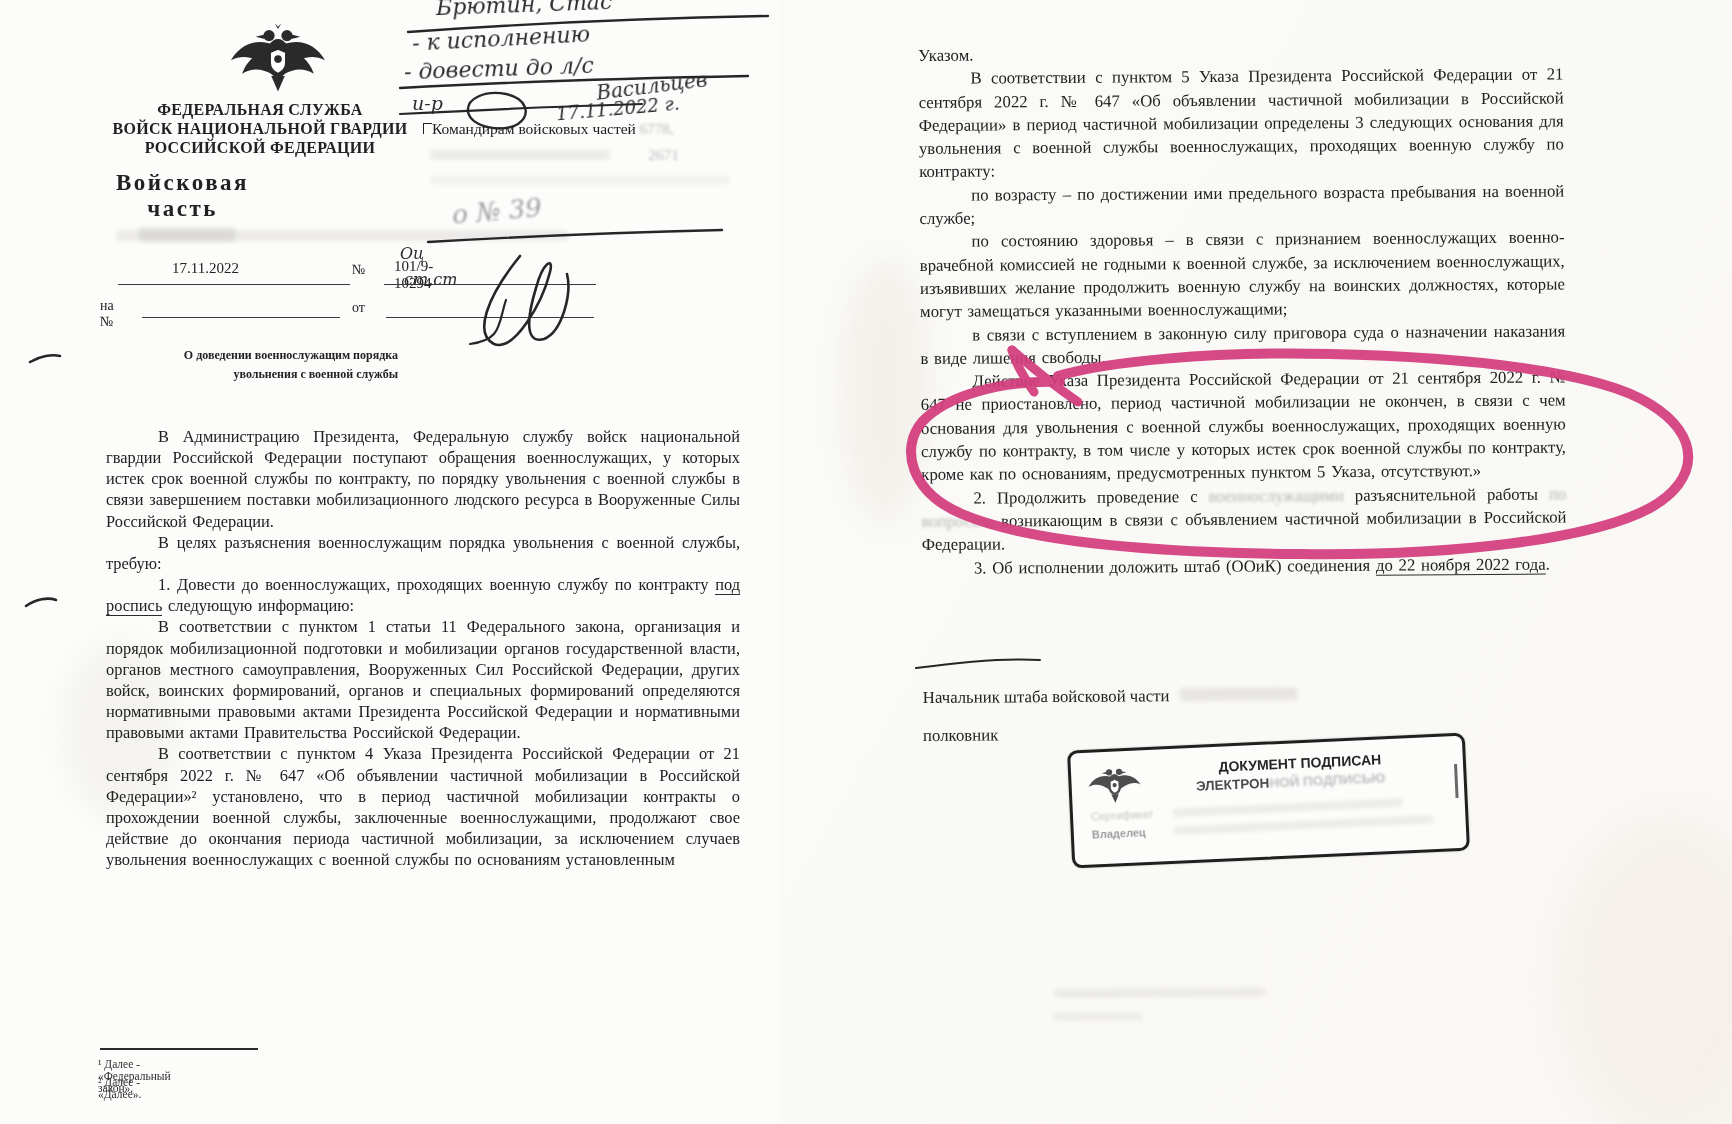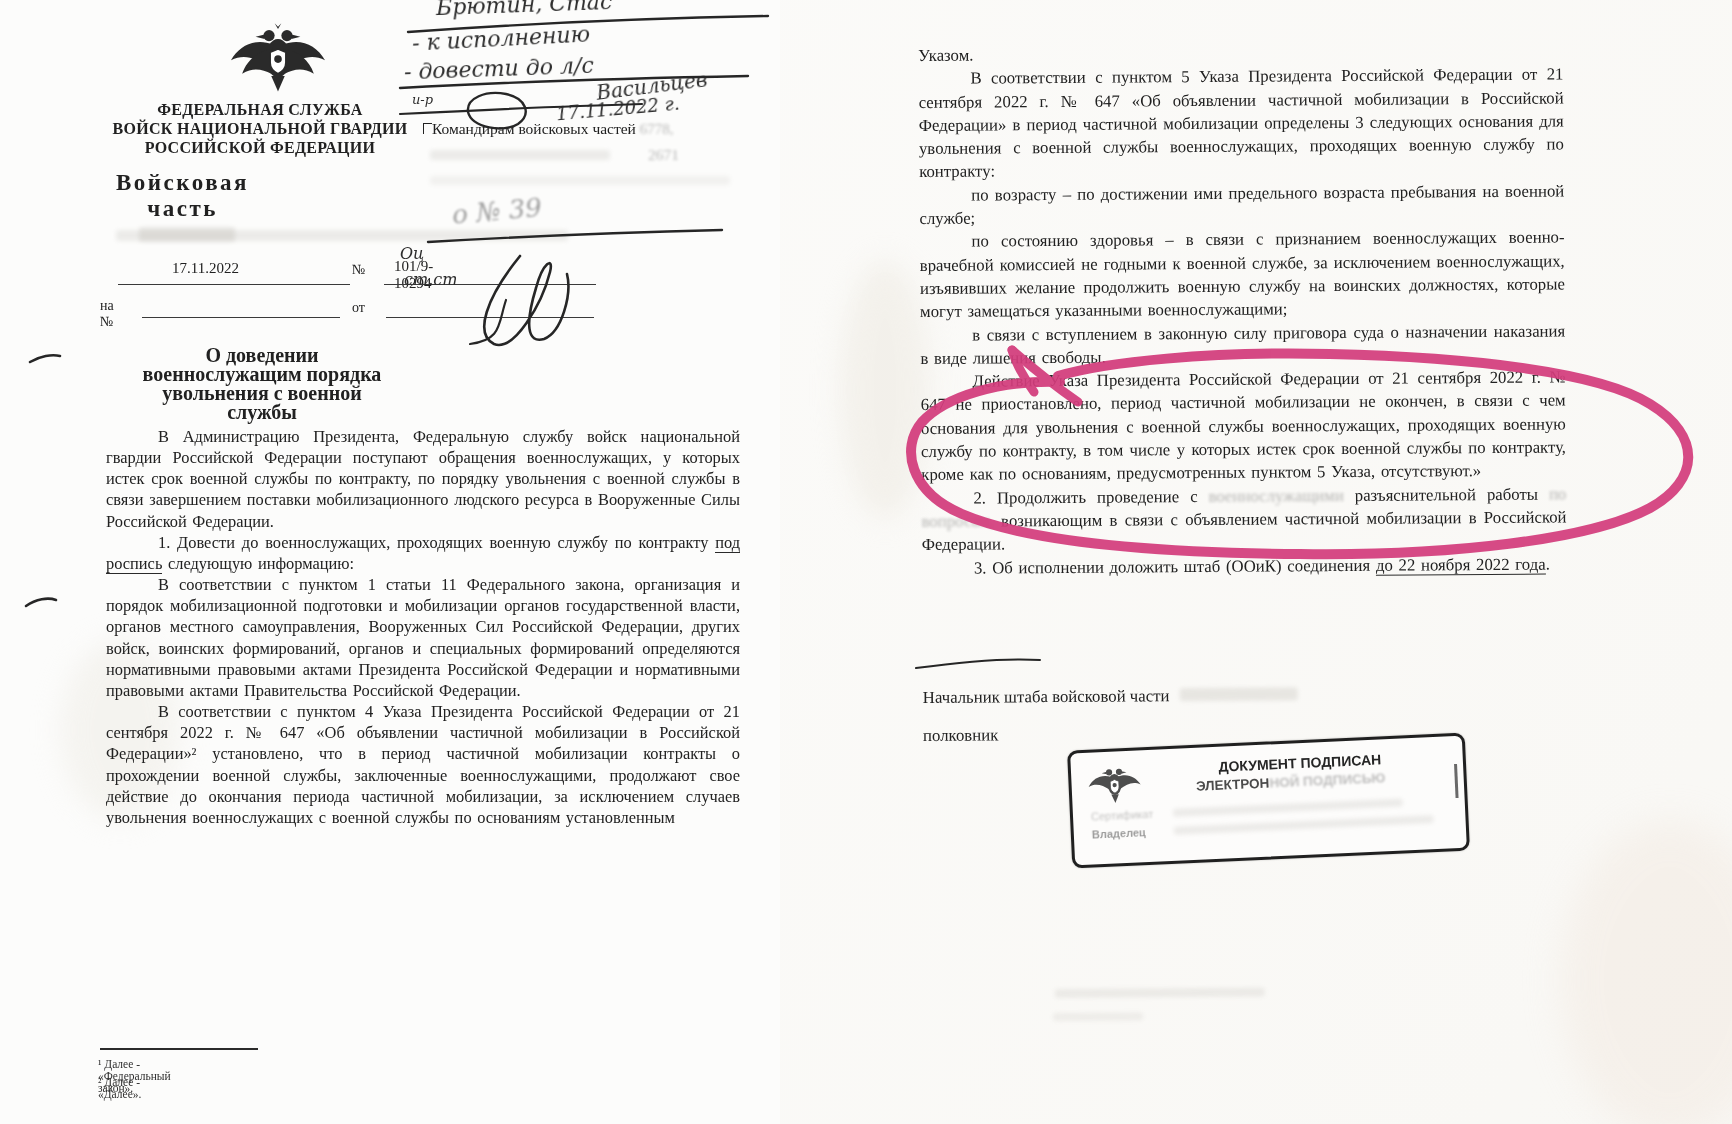--- a/index.html
+++ b/index.html
@@ -6,22 +6,22 @@
   .canvas{position:relative;width:1732px;height:1124px;background:#fcfcfb;overflow:hidden;
           font-family:"Liberation Serif",serif;color:#212121;}
   .blotch{position:absolute;border-radius:50%;pointer-events:none;}
   .page{position:absolute;}
   
   .lh-line{position:absolute;left:95px;width:330px;text-align:center;font-weight:bold;
            font-size:16px;line-height:19px;letter-spacing:.3px;}
   .unit-title{position:absolute;left:116px;top:170px;font-size:23px;font-weight:bold;letter-spacing:2.5px;text-align:center;}
   .ref-text{position:absolute;font-size:15px;}
   .form-line{position:absolute;border-top:1.6px solid #3a3a3a;height:0;}
-  .subject{position:absolute;left:126px;top:346px;width:272px;text-align:center;
-           font-weight:bold;font-size:20px;line-height:19px;}
+  .subject{position:absolute;left:126px;top:346px;width:272px;text-align:right;
+           font-weight:bold;font-size:12px;line-height:19px;}
   .doc-body{position:absolute;text-align:justify;}
   .doc-body p{margin:0;text-indent:52px;word-spacing:1.5px;}
   .left-body{left:106px;top:426px;width:634px;font-size:16.4px;line-height:21.15px;}
   .right-body{left:920px;top:42px;width:645px;font-size:16.8px;line-height:23.3px;}
   .u{border-bottom:1.6px solid #2a2a2a;}
   .fn-rule{position:absolute;left:100px;top:1048px;width:158px;border-top:2px solid #2b2b2b;}
   .fn{position:absolute;left:98px;font-size:11.5px;color:#2e2e2e;}
   
   .hand{position:absolute;font-family:"DejaVu Serif",serif;font-style:italic;color:#2d2d2d;
         white-space:nowrap;filter:blur(.2px);}
@@ -102,33 +102,34 @@
     <div class="ref-text" style="left:352px;top:300px;font-size:14px;">от</div>
     <div class="form-line" style="left:386px;top:317px;width:208px;"></div>
 
     <div class="subject">
       <div>О доведении военнослужащим порядка</div>
       <div>увольнения с военной службы</div>
     </div>
 
     <div class="doc-body left-body">
       <p><span>В Администрацию Президента, Федеральную службу войск национальной гвардии Российской Федерации поступают обращения военнослужащих, у которых истек срок военной службы по контракту, по порядку увольнения с военной службы в связи завершением поставки мобилизационного людского ресурса в Вооруженные Силы Российской Федерации.</span></p>
+      <p><span>В целях разъяснения военнослужащим порядка увольнения с военной службы, требую:</span></p>
       <p><span>1. Довести до военнослужащих, проходящих военную службу по контракту </span><span class="u">под роспись</span><span> следующую информацию:</span></p>
       <p><span>В соответствии с пунктом 1 статьи 11 Федерального закона, организация и порядок мобилизационной подготовки и мобилизации органов государственной власти, органов местного самоуправления, Вооруженных Сил Российской Федерации, других войск, воинских формирований, органов и специальных формирований определяются нормативными правовыми актами Президента Российской Федерации и нормативными правовыми актами Правительства Российской Федерации.</span></p>
       <p><span>В соответствии с пунктом 4 Указа Президента Российской Федерации от 21 сентября 2022 г. № 647 «Об объявлении частичной мобилизации в Российской Федерации»² установлено, что в период частичной мобилизации контракты о прохождении военной службы, заключенные военнослужащими, продолжают свое действие до окончания периода частичной мобилизации, за исключением случаев увольнения военнослужащих с военной службы по основаниям установленным</span></p>
     </div>
 
     <div class="fn-rule"></div>
     <div class="fn" style="top:1058px;">¹ Далее - «Федеральный закон».</div>
     <div class="fn" style="top:1076px;">² Далее - «Далее».</div>
 
     <div class="hand" style="left:436px;top:-8px;font-size:22px;transform:rotate(-2deg);">Брютин, Стас</div>
     <div class="hand" style="left:412px;top:26px;font-size:22px;transform:rotate(-3deg);">- к исполнению</div>
     <div class="hand" style="left:404px;top:56px;font-size:22px;transform:rotate(-2deg);">- довести до л/с</div>
-    <div class="hand" style="left:412px;top:92px;font-size:13px;font-style:italic;">и-р</div>
+    <div class="hand" style="left:412px;top:92px;font-size:19px;font-style:italic;">и-р</div>
     <div class="hand" style="left:596px;top:74px;font-size:20px;transform:rotate(-7deg);">Васильцев</div>
     <div class="hand" style="left:556px;top:98px;font-size:18px;transform:rotate(-5deg);">17.11.2022 г.</div>
     <div class="hand smudge2" style="left:452px;top:196px;font-size:26px;transform:rotate(-5deg);">о № 39</div>
     <div class="hand" style="left:400px;top:244px;font-size:16px;">Оц</div>
     <div class="hand" style="left:404px;top:270px;font-size:16px;">ст.ст</div>
 
     <div class="corner"></div>
     <div class="addressee">
       <span>Командирам войсковых частей</span>
       <span class="smudge" style="font-size:15px;">6778,</span>

